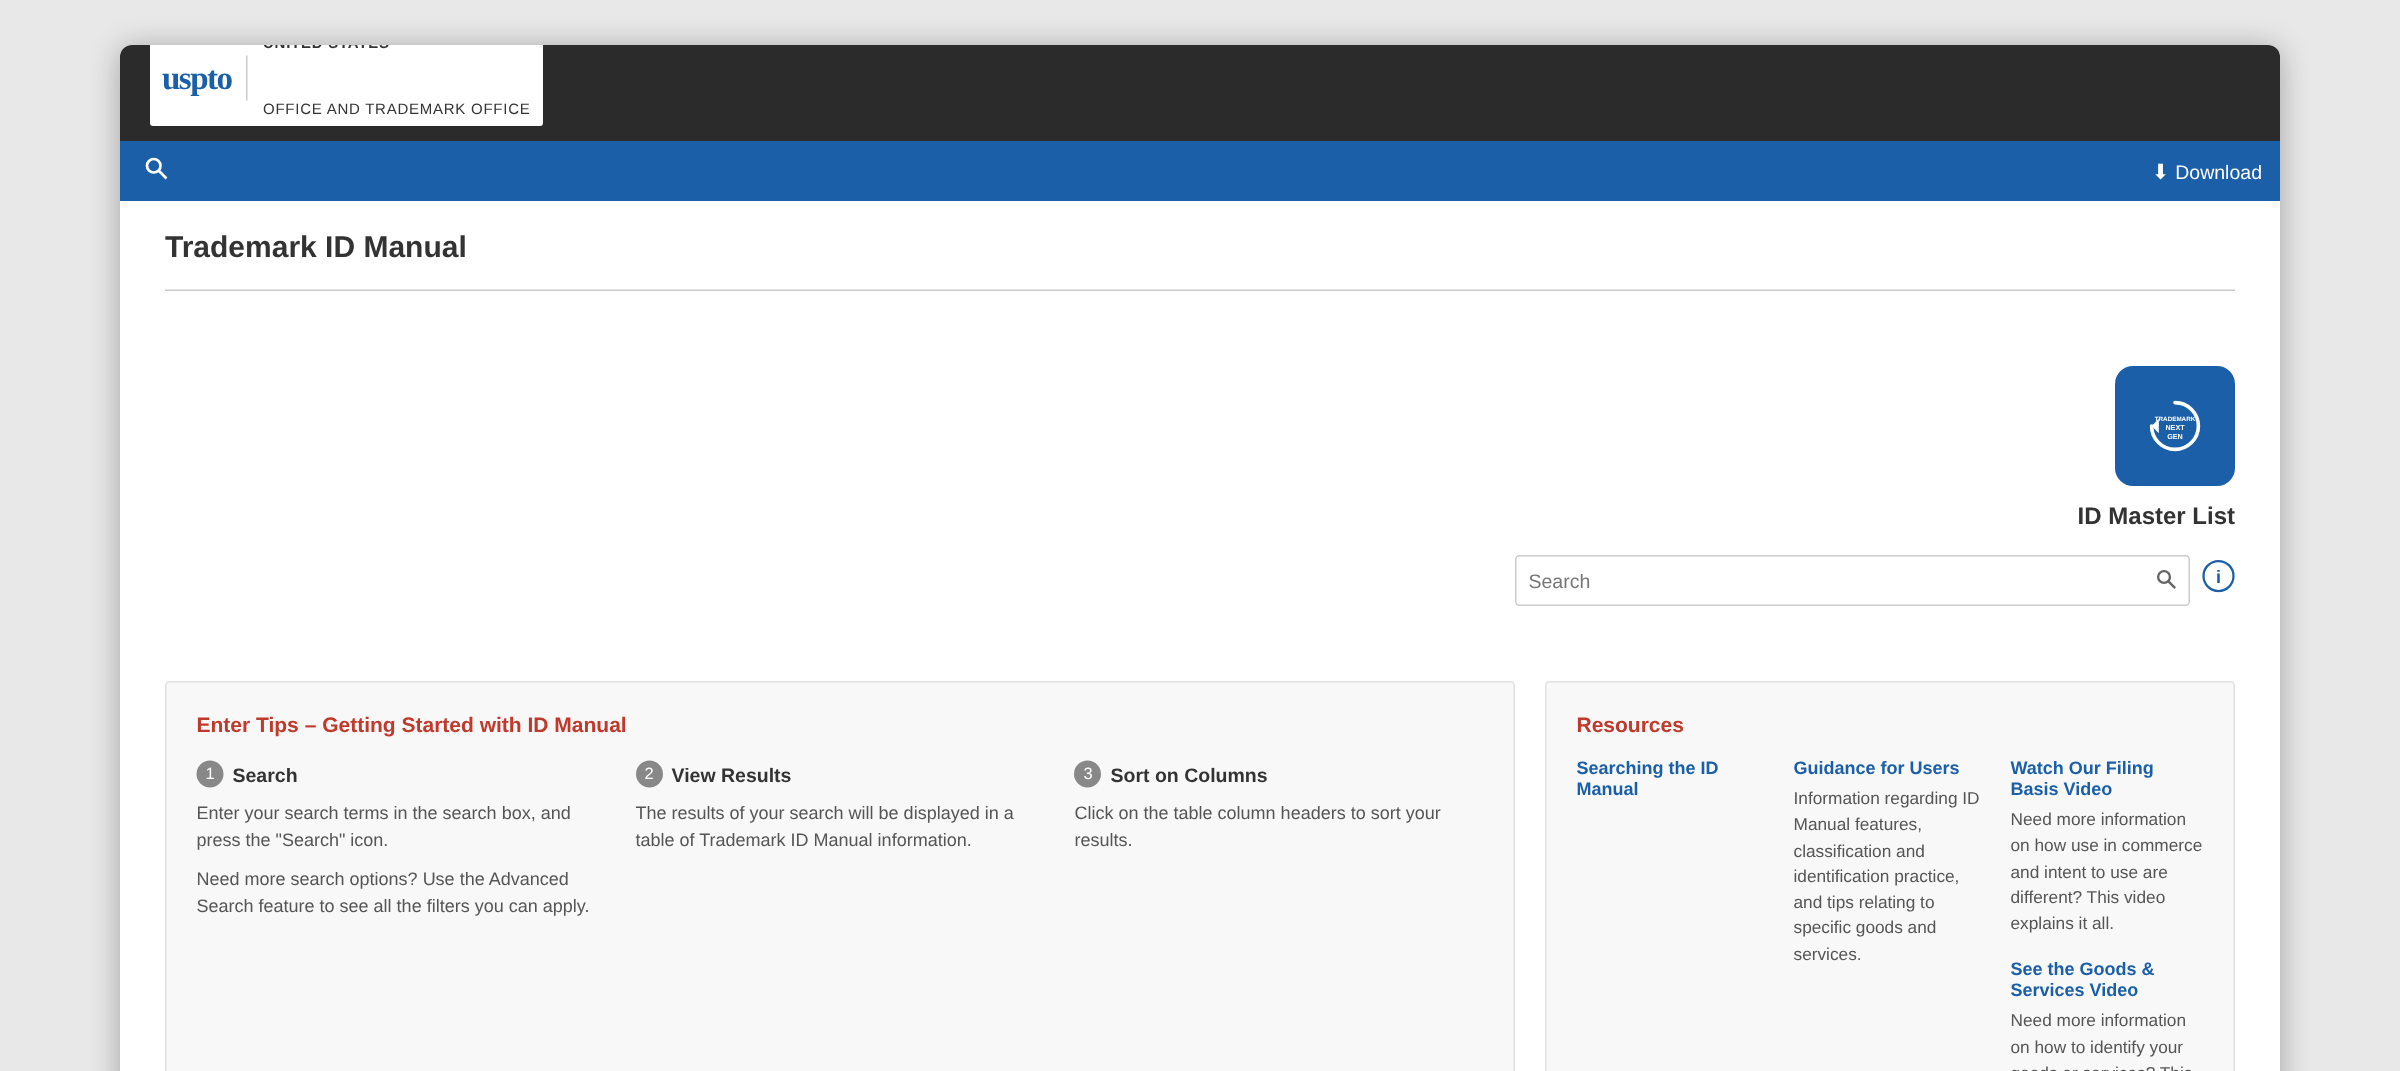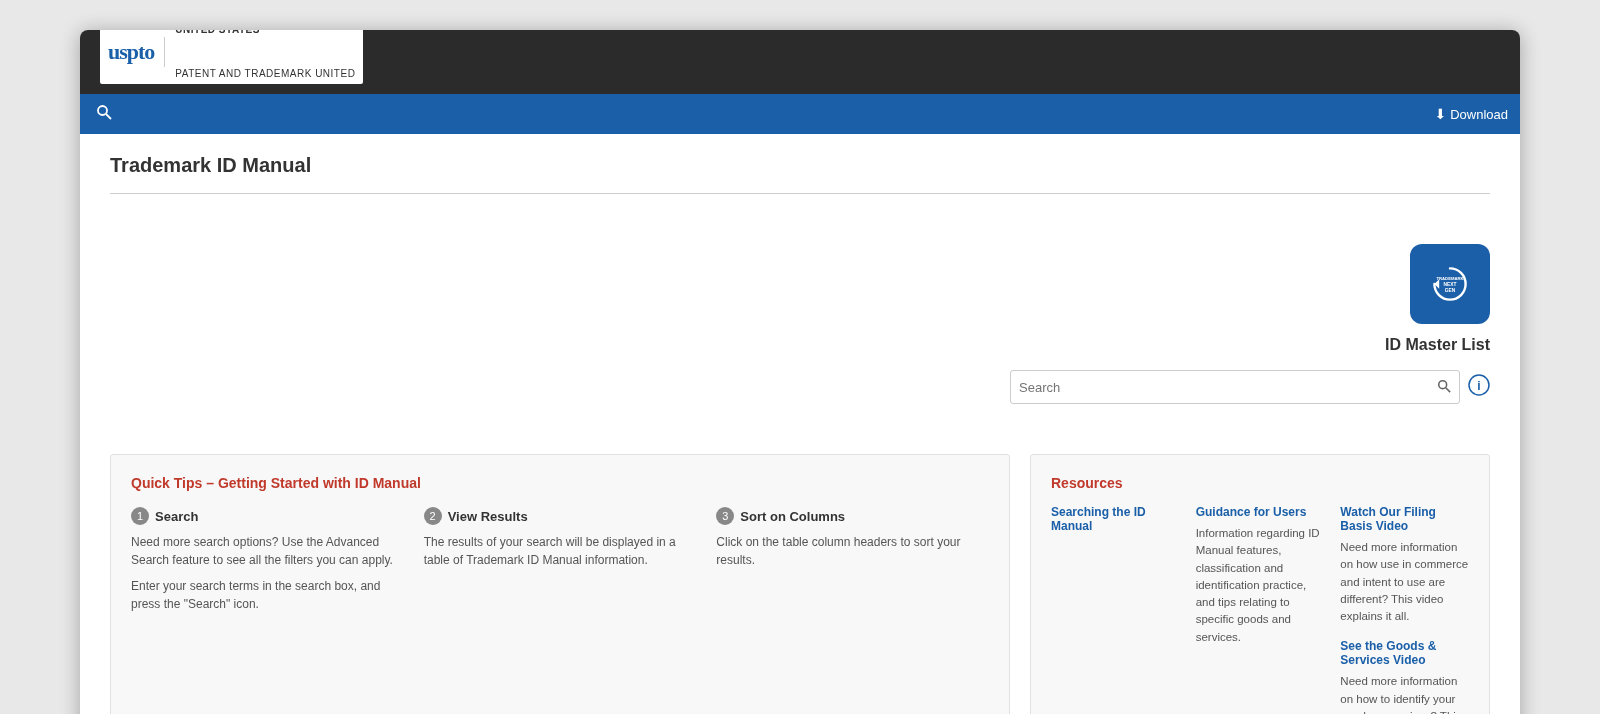--- a/index.html
+++ b/index.html
@@ -282,21 +282,21 @@
 <body>
 
 <div class="outer-frame">
 
   <nav class="navbar">
     <div class="logo-box">
       <span class="logo-text-uspto">uspto</span>
       <div class="logo-divider"></div>
       <div class="logo-agency-text">
         <span class="logo-agency-line1">UNITED STATES</span>
-        <span class="logo-agency-line2">PATENT AND TRADEMARK UNITED</span>
+        <span class="logo-agency-line2">OFFICE AND TRADEMARK OFFICE</span>
       </div>
     </div>
   </nav>
 
   <div class="toolbar">
     <div class="toolbar-left">
       <button class="search-icon-btn">
         <svg width="16" height="16" viewBox="0 0 16 16" fill="white">
           <circle cx="6.5" cy="6.5" r="4.5" stroke="white" stroke-width="1.8" fill="none"></circle>
           <line x1="10" y1="10" x2="15" y2="15" stroke="white" stroke-width="1.8"></line>
@@ -343,31 +343,31 @@
             <circle cx="11" cy="11" r="10" stroke="#1a5fa8" stroke-width="1.5" fill="white"></circle>
             <text x="11" y="15.5" text-anchor="middle" font-size="12" font-weight="bold" fill="#1a5fa8" font-family="Arial">i</text>
           </svg>
         </button>
       </div>
     </div>
 
     <div class="bottom-section">
 
       <div class="quick-tips-area">
-        <div class="quick-tips-title">Quick Tips – Getting Started with ID Manual</div>
+        <div class="quick-tips-title">Enter Tips – Getting Started with ID Manual</div>
         <div class="tips-steps">
 
           <div class="tip-step">
             <div class="step-header">
               <div class="step-number">1</div>
               <span class="step-title">Search</span>
             </div>
             <div class="step-body">
+              <p>Enter your search terms in the search box, and press the "Search" icon.</p>
               <p>Need more search options? Use the Advanced Search feature to see all the filters you can apply.</p>
-              <p>Enter your search terms in the search box, and press the "Search" icon.</p>
             </div>
           </div>
 
           <div class="tip-step">
             <div class="step-header">
               <div class="step-number">2</div>
               <span class="step-title">View Results</span>
             </div>
             <div class="step-body">
               <p>The results of your search will be displayed in a table of Trademark ID Manual information.</p>

